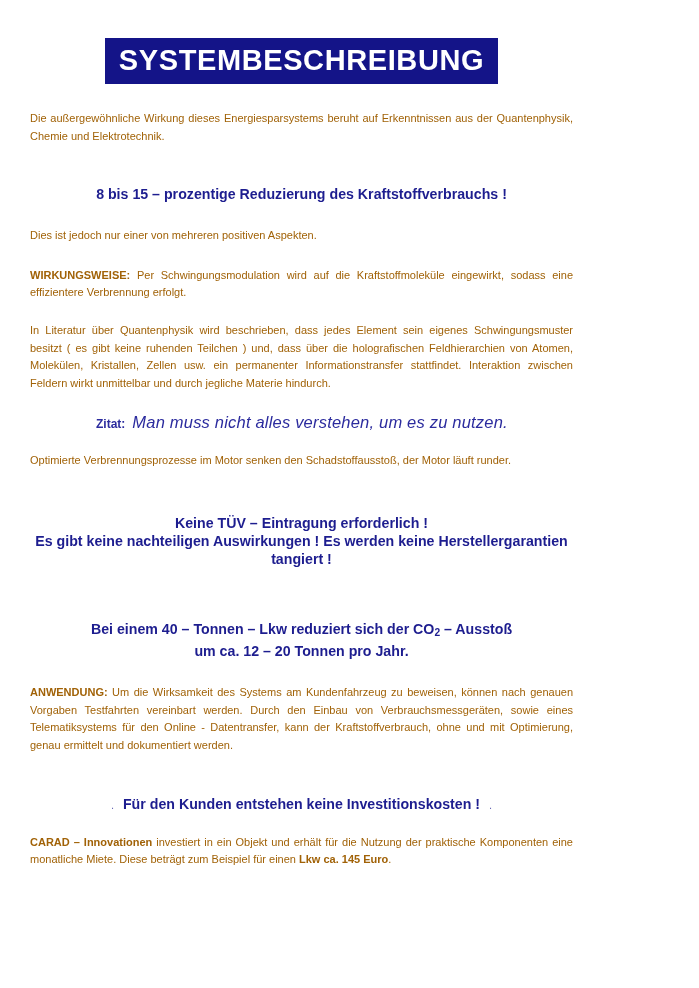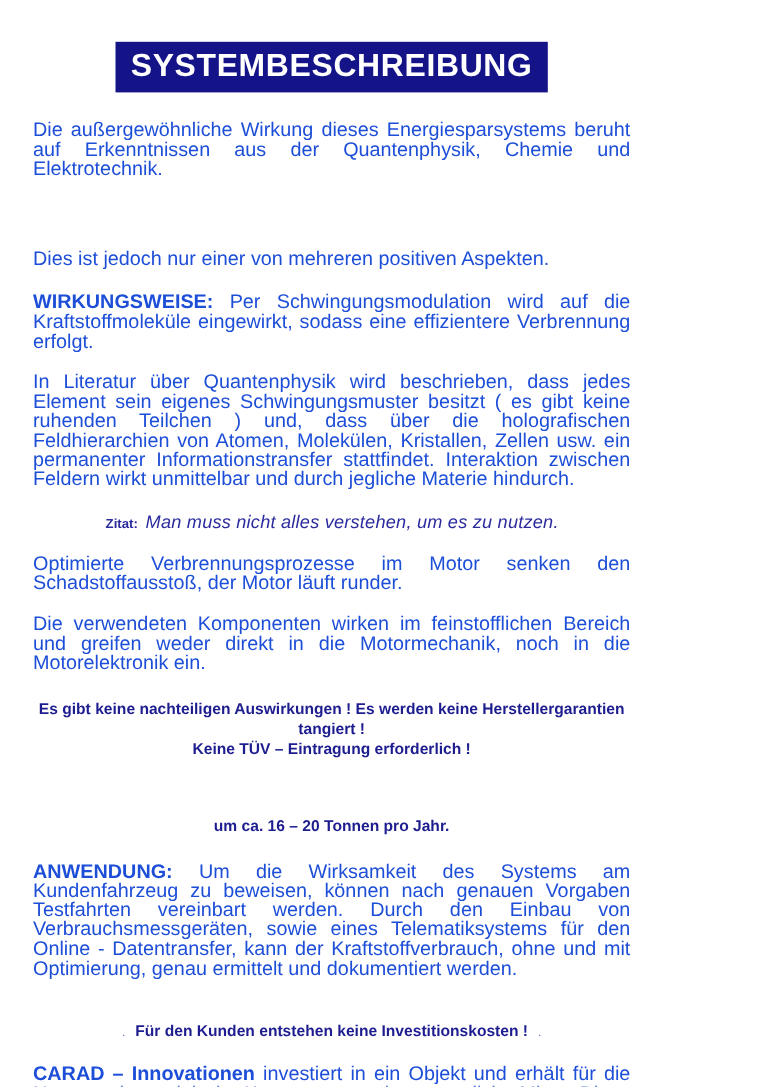--- a/index.html
+++ b/index.html
@@ -38,25 +38,25 @@
     font-size: 29px;
     font-weight: bold;
     letter-spacing: 0.6px;
     line-height: 1;
     padding: 8px 14px 9px 14px;
     white-space: nowrap;
   }
 
   
   .para {
-    font-size: 18px;
+    font-size: 11px;
     line-height: 17.6px;
     margin: 0;
     text-align: justify;
-    color: #1d4ed8;
+    color: #a16207;
   }
   .para.left { text-align: left; }
   b, .b { font-weight: bold; }
   .gap-18 { height: 18px; }
   .gap-20 { height: 20px; }
   .gap-22 { height: 22px; }
   .gap-24 { height: 24px; }
   .gap-26 { height: 26px; }
 
   
@@ -114,20 +114,21 @@
 
   <div class="gap-26"></div>
 
   <p class="para">Die außergewöhnliche Wirkung dieses Energiesparsystems beruht auf Erkenntnissen aus der Quantenphysik, Chemie und Elektrotechnik.</p>
 
   <div class="gap-18"></div>
 
 
   <div class="gap-22"></div>
 
+  <p class="bold-center">8 bis 15 – prozentige Reduzierung des Kraftstoffverbrauchs !</p>
 
   <div class="gap-24"></div>
 
   <p class="para left">Dies ist jedoch nur einer von mehreren positiven Aspekten.</p>
 
   <div class="gap-22"></div>
 
   <p class="para"><b>WIRKUNGSWEISE:</b><span> Per Schwingungsmodulation wird auf die Kraftstoffmoleküle eingewirkt, sodass eine effizientere Verbrennung erfolgt.</span></p>
 
   <div class="gap-20"></div>
@@ -137,33 +138,33 @@
   <div class="gap-20"></div>
 
   <p class="quote-line"><span class="quote-label">Zitat:</span><span class="quote-text">Man muss nicht alles verstehen, um es zu nutzen.</span></p>
 
   <div class="gap-18"></div>
 
   <p class="para">Optimierte Verbrennungsprozesse im Motor senken den Schadstoffausstoß, der Motor läuft runder.</p>
 
   <div class="gap-20"></div>
 
-  <p class="para">Die verwendeten Komponenten wirken im feinstofflichen Bereich und greifen weder direkt in die Motormechanik, noch in die Motorelektronik ein.</p>
 
   <div class="gap-24"></div>
 
+  <p class="bold-center">Keine TÜV – Eintragung erforderlich !</p>
   <p class="bold-center">Es gibt keine nachteiligen Auswirkungen ! Es werden keine Herstellergarantien tangiert !</p>
-  <p class="bold-center">Keine TÜV – Eintragung erforderlich !</p>
 
   <div class="gap-26"></div>
 
 
   <div class="gap-26"></div>
 
-  <p class="bold-center">um ca. 16 – 20 Tonnen pro Jahr.</p>
+  <p class="bold-center"><span>Bei einem 40 – Tonnen – Lkw reduziert sich der CO</span><sub>2</sub><span> – Ausstoß</span></p>
+  <p class="bold-center">um ca. 12 – 20 Tonnen pro Jahr.</p>
 
   <div class="gap-24"></div>
 
   <p class="para"><b>ANWENDUNG:</b><span> Um die Wirksamkeit des Systems am Kundenfahrzeug zu beweisen, können nach genauen Vorgaben Testfahrten vereinbart werden. Durch den Einbau von Verbrauchsmessgeräten, sowie eines Telematiksystems für den Online - Datentransfer, kann der Kraftstoffverbrauch, ohne und mit Optimierung, genau ermittelt und dokumentiert werden.</span></p>
 
   <div class="gap-20"></div>
 
 
   <div class="gap-20"></div>
 

